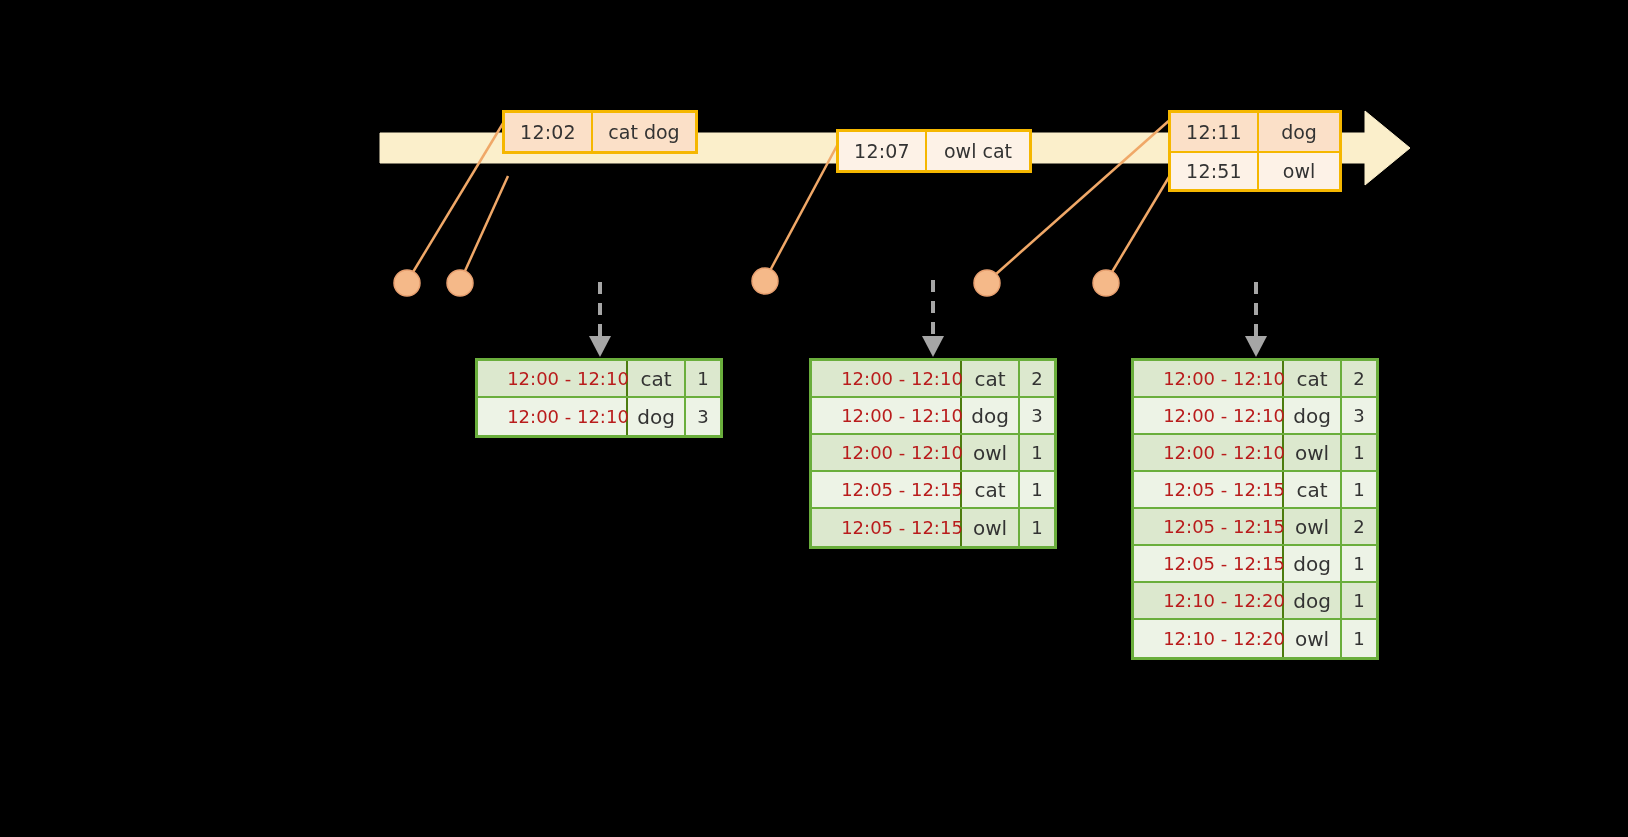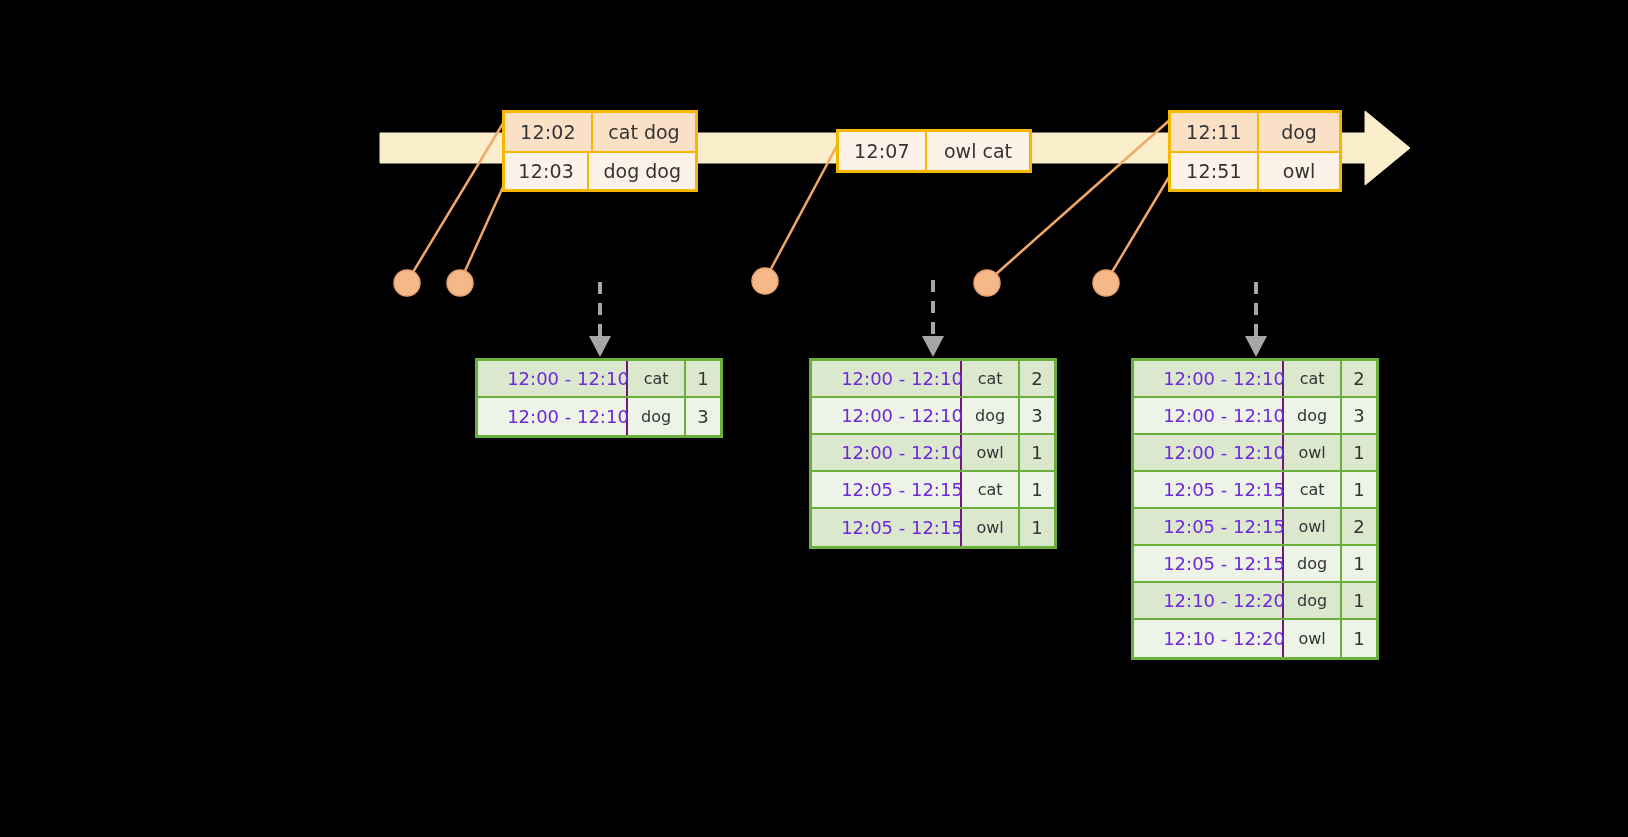--- a/index.html
+++ b/index.html
@@ -82,36 +82,36 @@
     display: flex;
     height: 37px;
     box-sizing: border-box;
     border-bottom: 2px solid #6AAE3C;
   }
   .res-row:last-child { border-bottom: none; }
   .res-row.grp-0 { background: #DCE8CE; }
   .res-row.grp-1 { background: #EDF3E6; }
   .res-win {
     box-sizing: border-box;
-    border-right: 2px solid #701a75;
+    border-right: 2px solid #4d7c0f;
     display: flex;
     align-items: center;
     justify-content: center;
     font-size: 18px;
-    color: #6d28d9;
+    color: #b91c1c;
     white-space: nowrap;
     padding-left: 32px;
   }
   .res-key {
     box-sizing: border-box;
     border-right: 2px solid #6AAE3C;
     display: flex;
     align-items: center;
     justify-content: center;
-    font-size: 16px;
+    font-size: 20px;
     color: #333333;
   }
   .res-cnt {
     box-sizing: border-box;
     display: flex;
     align-items: center;
     justify-content: center;
     font-size: 18px;
     color: #333333;
   }
@@ -157,24 +157,20 @@
         <path d="M 1245 288 L 1267 288 L 1256 309 Z" fill="#A6A6A6" stroke="none"></path>
       </g>
     </g>
   </svg>
 
   <div class="event-box" style="left:502px; top:62px; width:196px;">
     <div class="event-row shade-a">
       <div class="ev-time">12:02</div>
       <div class="ev-words">cat dog</div>
     </div>
-    <div class="event-row shade-b">
-      <div class="ev-time">12:03</div>
-      <div class="ev-words">dog dog</div>
-    </div>
   </div>
 
   <div class="event-box" style="left:836px; top:81px; width:196px;">
     <div class="event-row shade-b">
       <div class="ev-time">12:07</div>
       <div class="ev-words">owl cat</div>
     </div>
   </div>
 
   <div class="event-box" style="left:1168px; top:62px; width:174px;text-align:center;">

